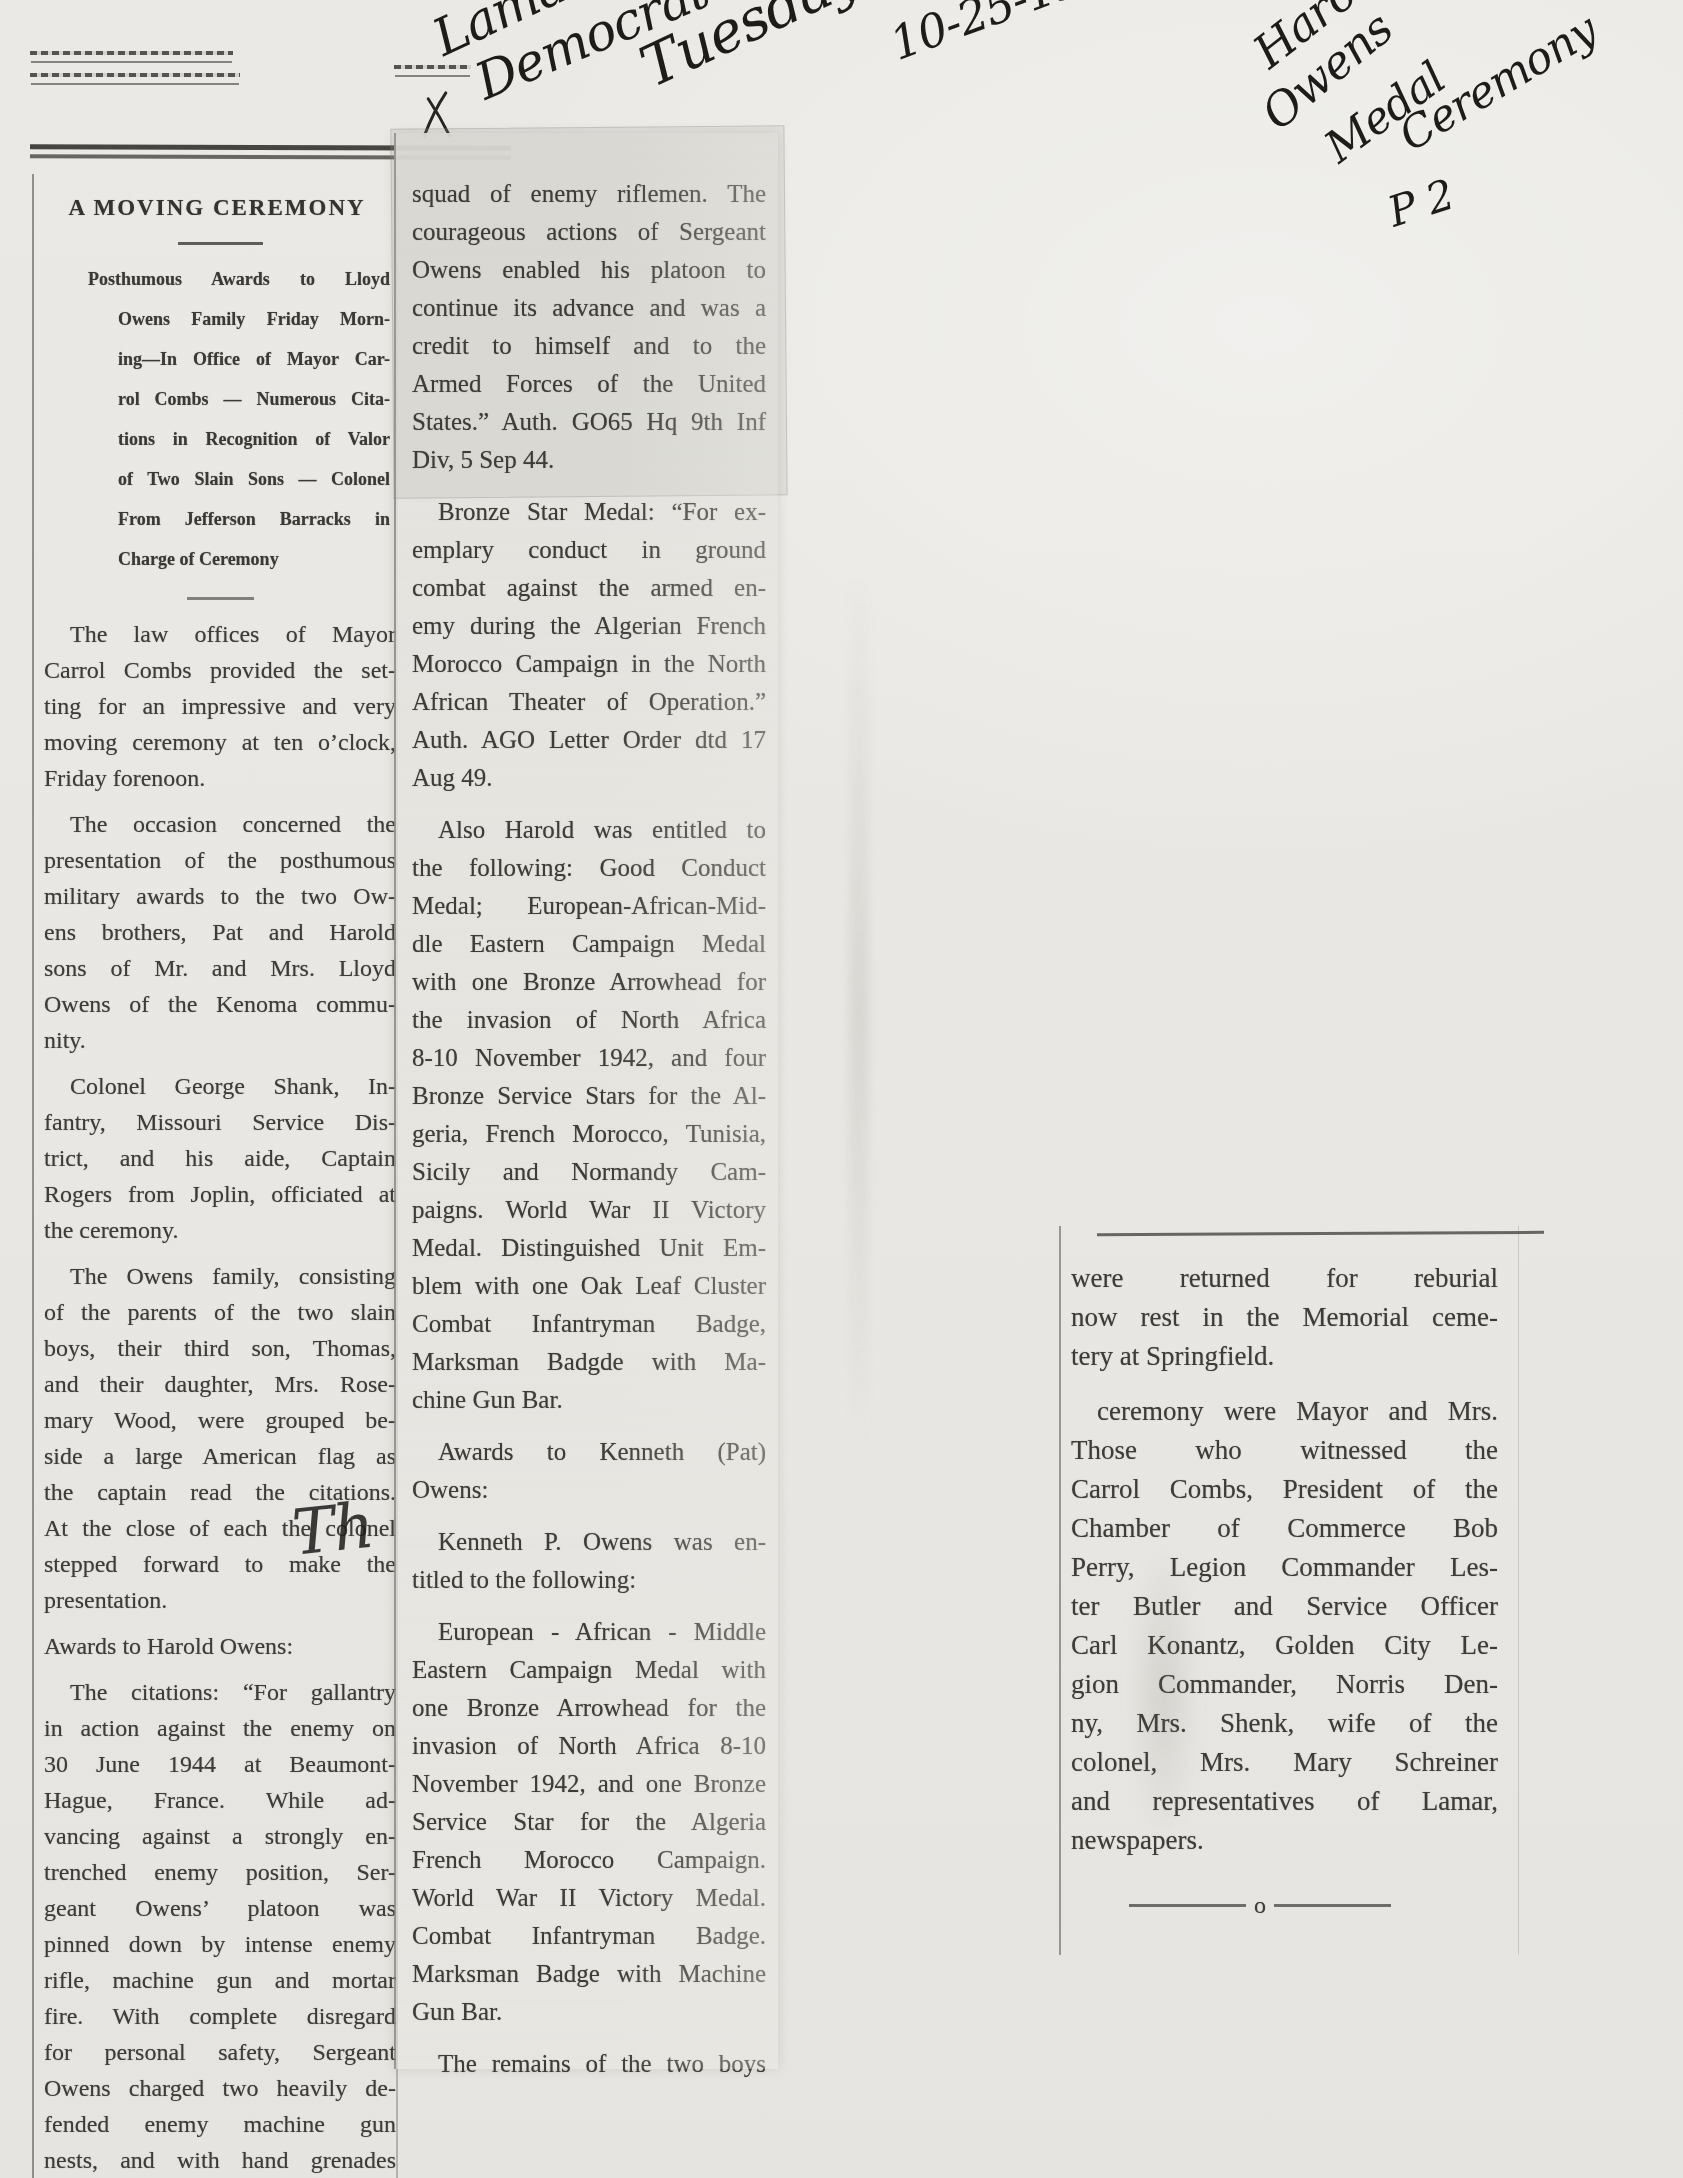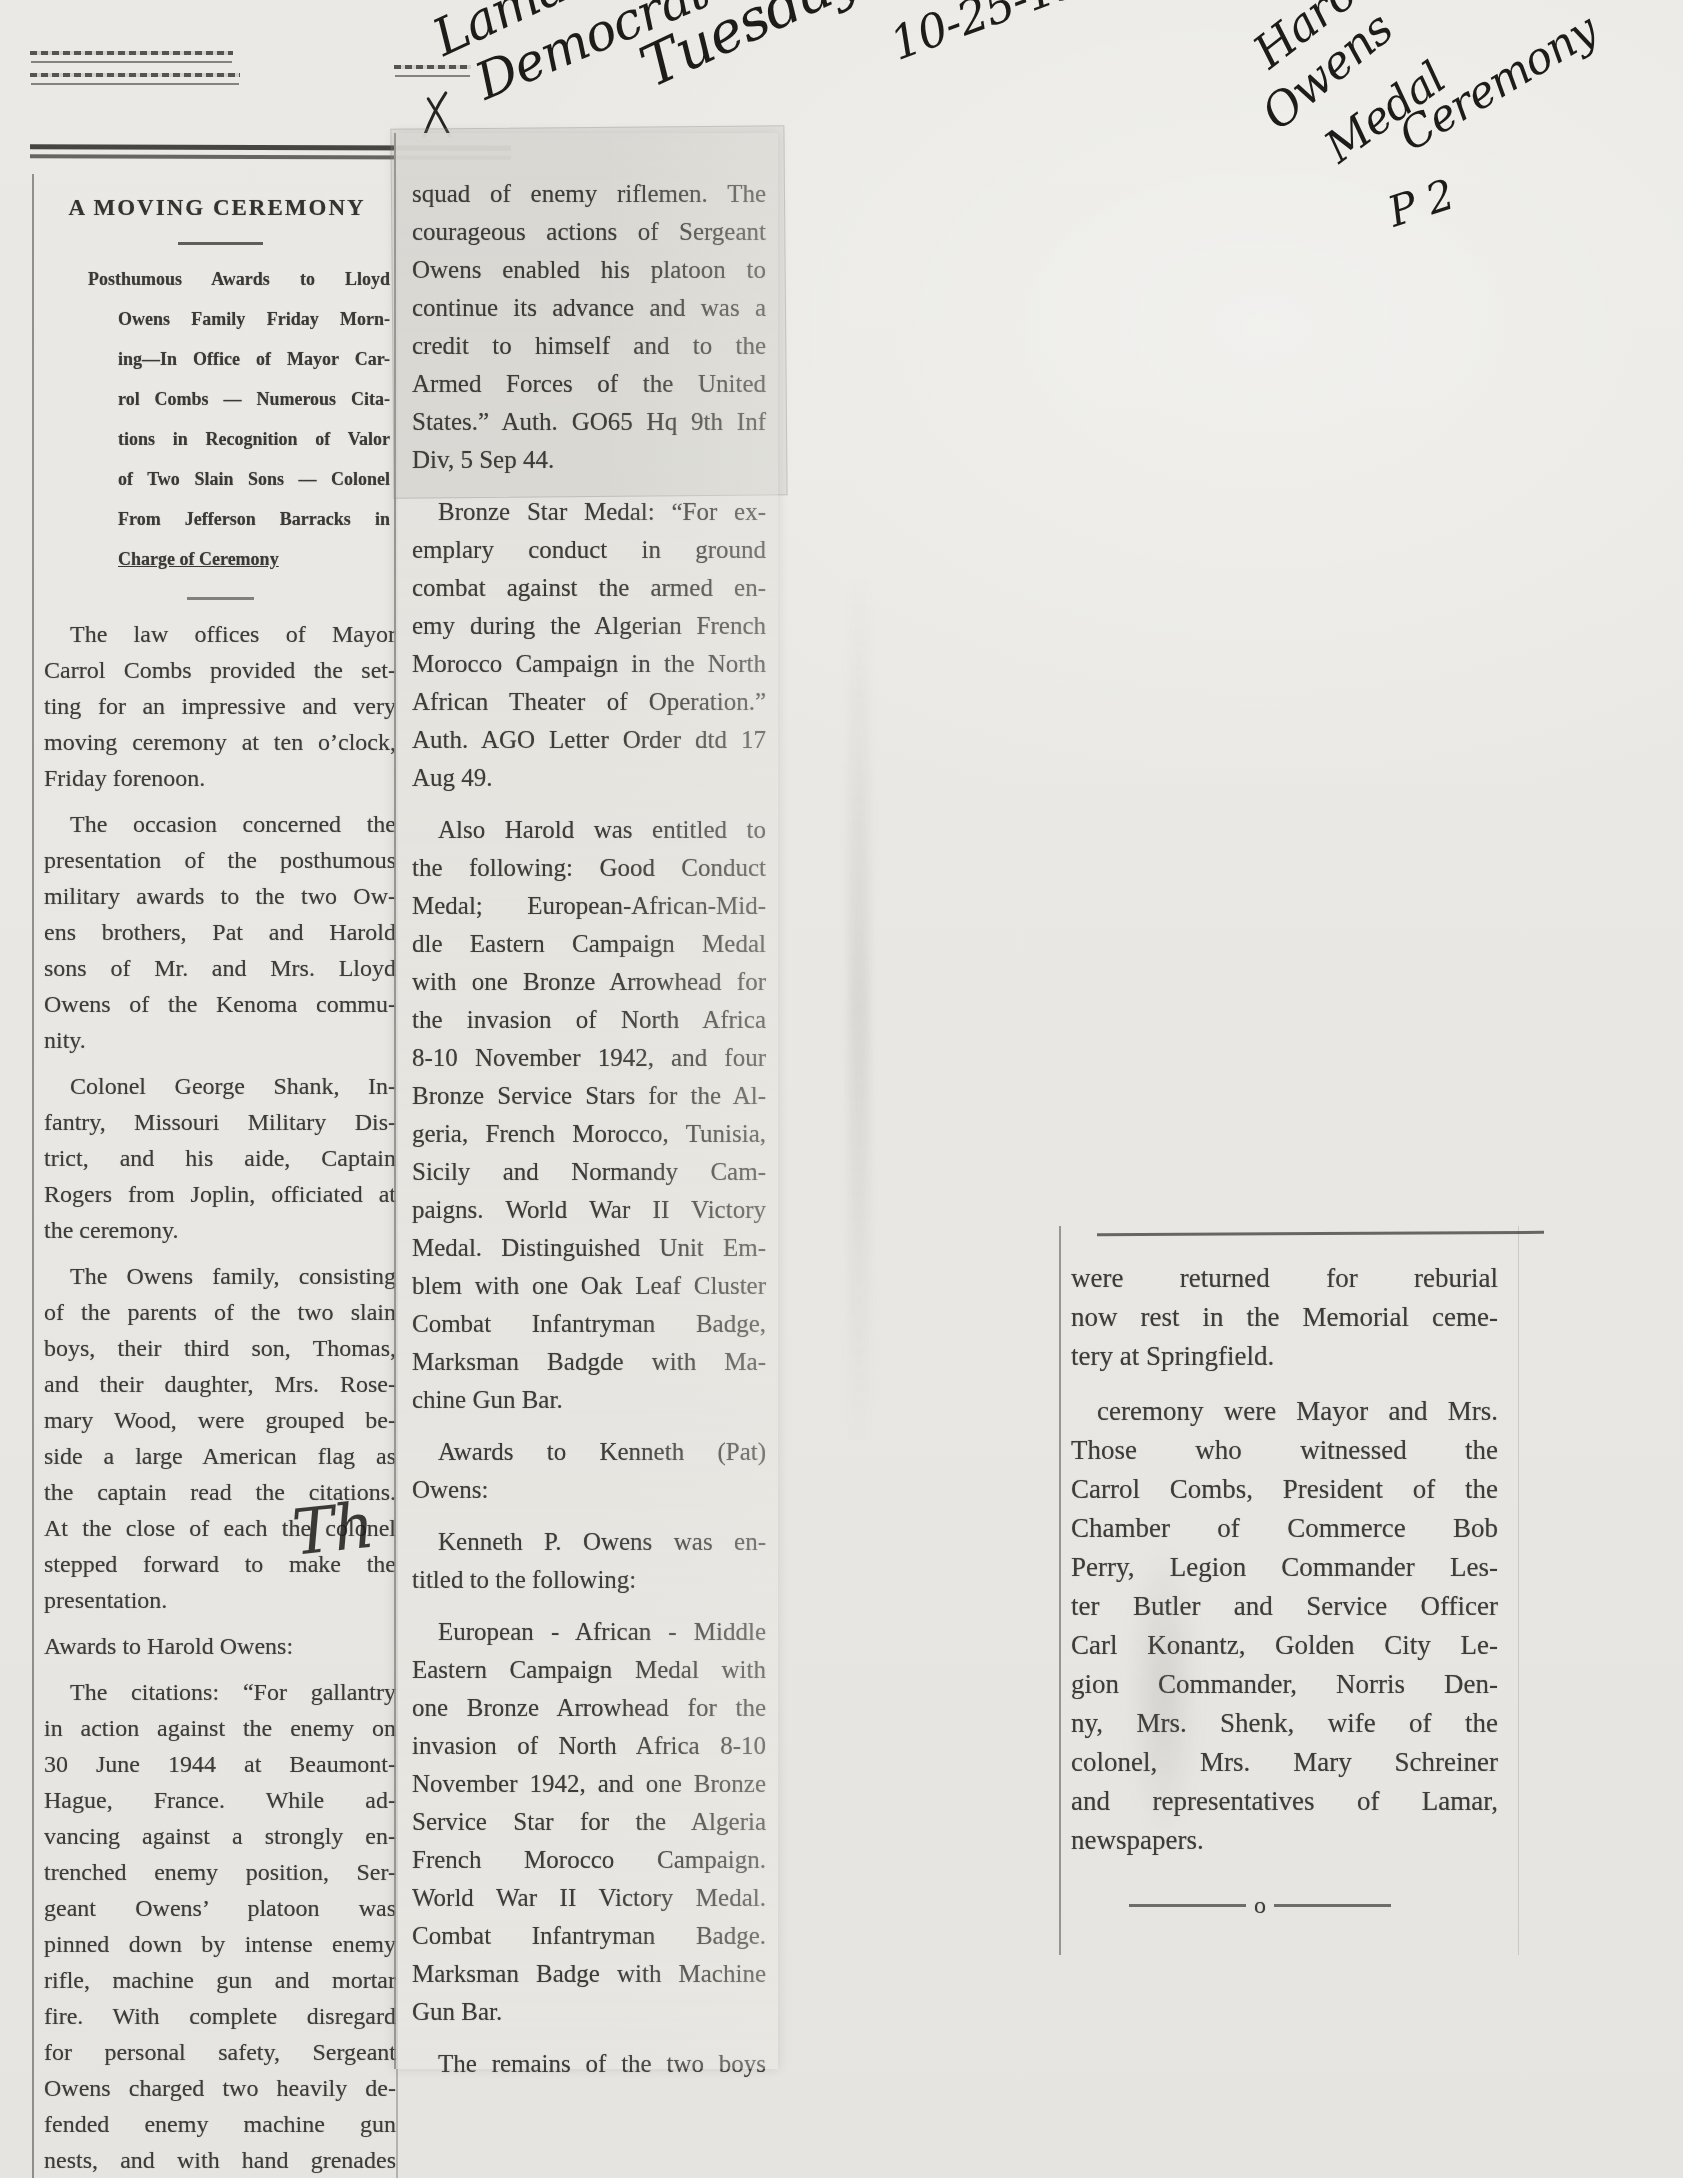--- a/index.html
+++ b/index.html
@@ -49,21 +49,21 @@
   .mid-body{position:relative;}
 
   h1.headline{font-size:23px;font-weight:bold;letter-spacing:2px;text-align:center;
               margin:16px 6px 0 0;color:#343330;}
   .divider{width:85px;height:3px;background:#3c3b37;opacity:.8;margin:16px auto 14px;}
   .divider.small{width:67px;opacity:.6;margin:18px auto 16px;}
 
   .subhead{font-weight:bold;font-size:18px;line-height:40px;margin-right:6px;color:#3a3934;margin-left:44px;}
   .sub-line{text-align:justify;text-align-last:justify;}
   .sub-line.hang{padding-left:30px;}
-  .sub-line.last{text-align-last:left;text-decoration:underline;}
+  .sub-line.last{text-align-last:left;}
 
   .para{margin-bottom:10px;}
   .col-mid .para{margin-bottom:14px;}
   .col-right .para{margin-bottom:16px;}
   .para.indent .line:first-child{text-indent:26px;}
   .line{text-align:justify;text-align-last:justify;min-height:1em;}
   .line.last{text-align-last:left;}
 
   .rule-right-top{width:447px;height:3px;background:#3c3b37;opacity:.75;
                   margin:6px 0 24px 26px;transform:rotate(-.3deg);}
@@ -136,21 +136,21 @@
           <div class="line">The occasion concerned the</div>
           <div class="line">presentation of the posthumous</div>
           <div class="line">military awards to the two Ow-</div>
           <div class="line">ens brothers, Pat and Harold</div>
           <div class="line">sons of Mr. and Mrs. Lloyd</div>
           <div class="line">Owens of the Kenoma commu-</div>
           <div class="line last">nity.</div>
         </div>
         <div class="para indent">
           <div class="line">Colonel George Shank, In-</div>
-          <div class="line">fantry, Missouri Military Dis-</div>
+          <div class="line">fantry, Missouri Service Dis-</div>
           <div class="line">trict, and his aide, Captain</div>
           <div class="line">Rogers from Joplin, officiated at</div>
           <div class="line last">the ceremony.</div>
         </div>
         <div class="para indent">
           <div class="line">The Owens family, consisting</div>
           <div class="line">of the parents of the two slain</div>
           <div class="line">boys, their third son, Thomas,</div>
           <div class="line">and their daughter, Mrs. Rose-</div>
           <div class="line">mary Wood, were grouped be-</div>

